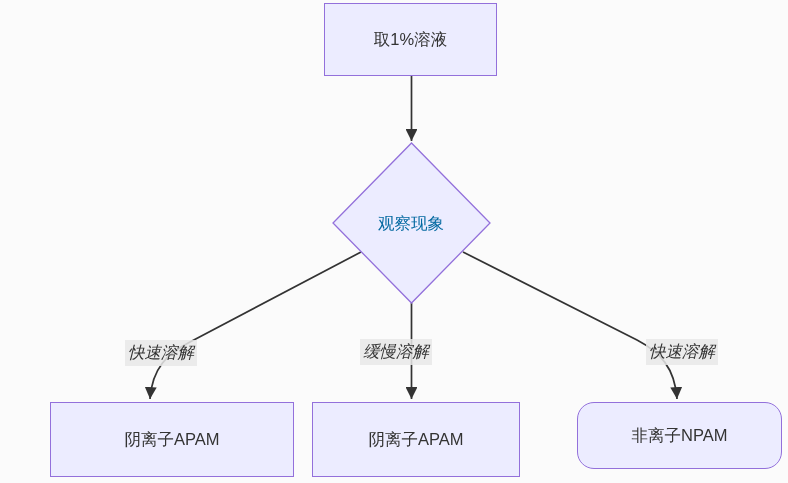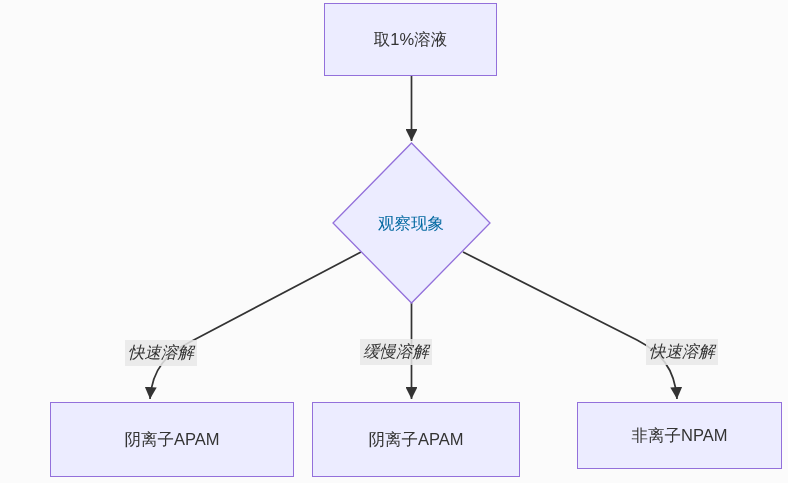--- a/index.html
+++ b/index.html
@@ -96,17 +96,17 @@
   <div class="edge-label" style="left:682px; top:352px;">快速溶解</div>
 
   <div class="node" style="left:50px; top:402px; width:244px; height:75px;">
     <span>阴离子APAM</span>
   </div>
 
   <div class="node" style="left:312px; top:402px; width:208px; height:75px;">
     <span>阴离子APAM</span>
   </div>
 
-  <div class="node" style="left:577px; top:402px; width:205px; height:67px;">
+  <div class="node" style="left:577px; top:402px; width:205px; height:67px;border-radius:17px;">
     <span>非离子NPAM</span>
   </div>
 
 </div>
 
 </body></html>

